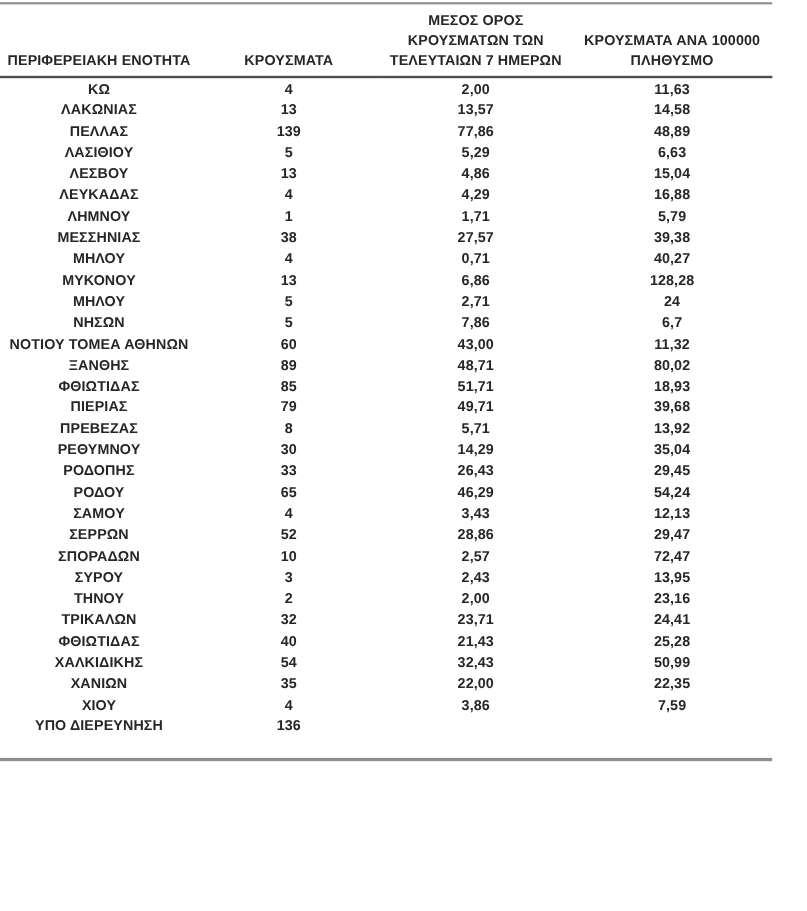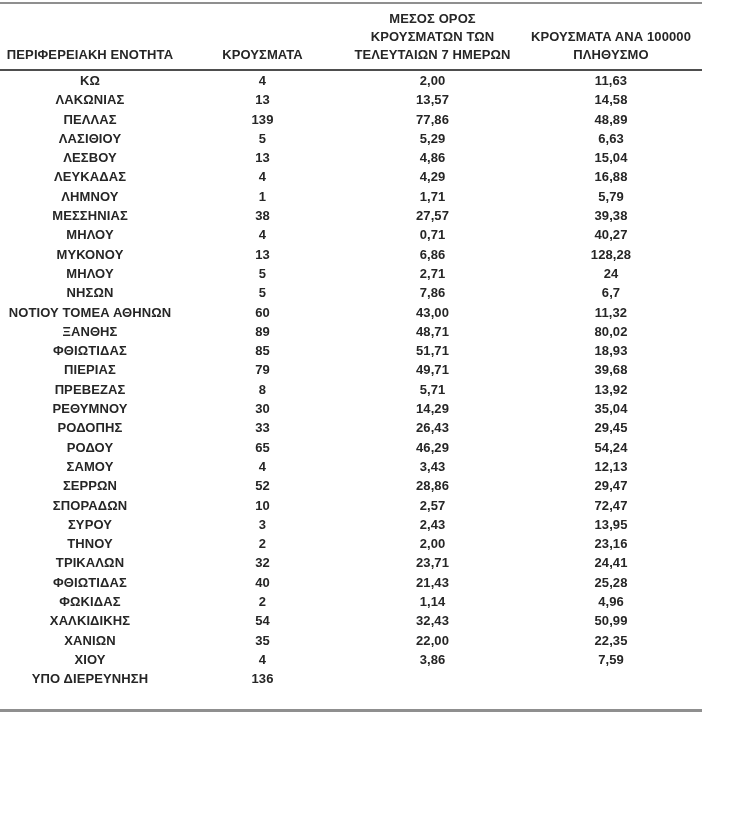--- a/index.html
+++ b/index.html
@@ -253,26 +253,20 @@
           <td>23,71</td>
           <td>24,41</td>
         </tr>
         <tr>
           <td>ΦΘΙΩΤΙΔΑΣ</td>
           <td>40</td>
           <td>21,43</td>
           <td>25,28</td>
         </tr>
         <tr>
-          <td>ΦΩΚΙΔΑΣ</td>
-          <td>2</td>
-          <td>1,14</td>
-          <td>4,96</td>
-        </tr>
-        <tr>
           <td>ΧΑΛΚΙΔΙΚΗΣ</td>
           <td>54</td>
           <td>32,43</td>
           <td>50,99</td>
         </tr>
         <tr>
           <td>ΧΑΝΙΩΝ</td>
           <td>35</td>
           <td>22,00</td>
           <td>22,35</td>

